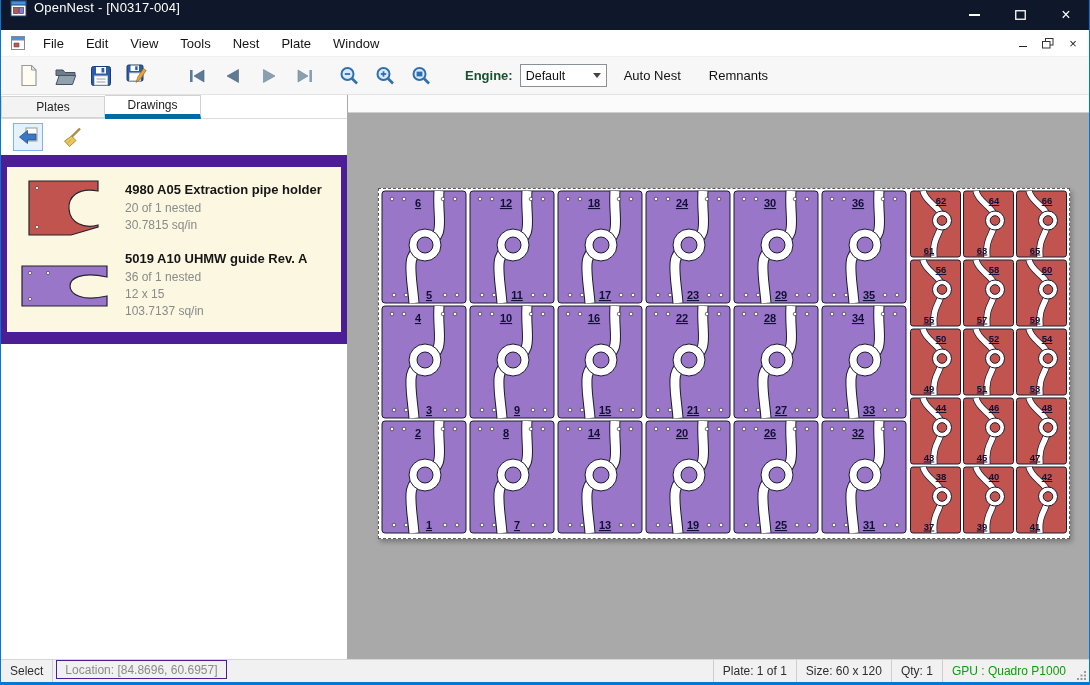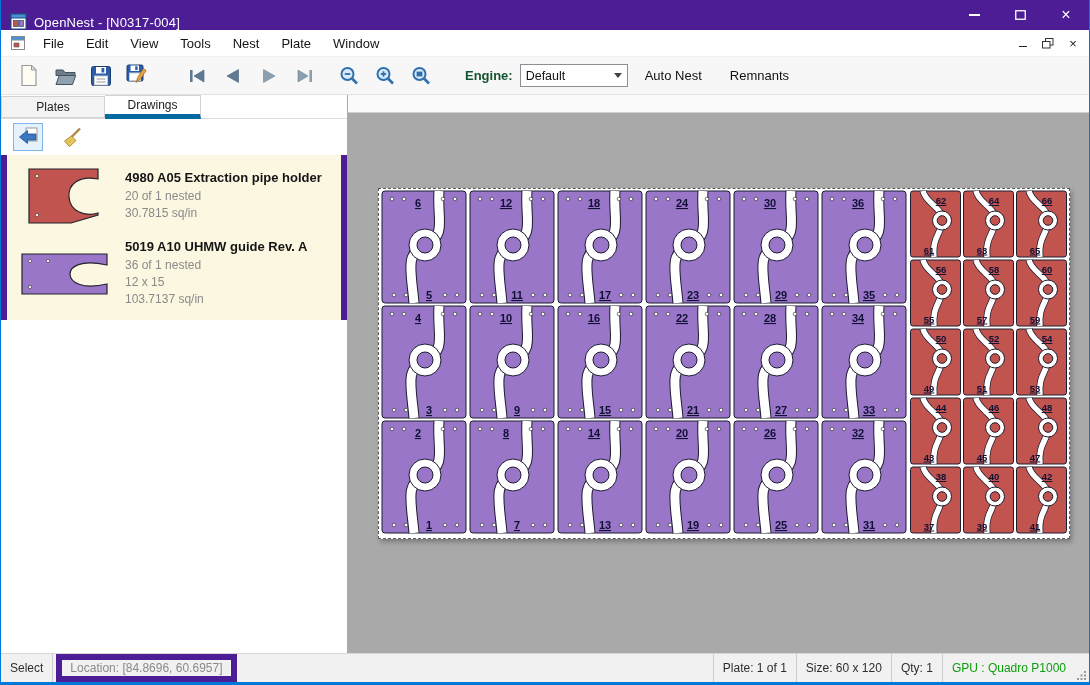--- a/index.html
+++ b/index.html
@@ -2,73 +2,73 @@
 <html><head>
 <meta charset="utf-8">
 <style>
   *{margin:0;padding:0;box-sizing:border-box}
   html,body{width:1090px;height:685px}
   body{font-family:"Liberation Sans",sans-serif;background:#d4d4d4;overflow:hidden}
   .window{width:1090px;height:685px;display:flex;flex-direction:column;background:#fff;
           border-left:1px solid #0078d7;border-right:1px solid #0078d7;border-bottom:3px solid #0078d7;overflow:hidden}
 
   
-  .titlebar{flex:0 0 30px;background:#4c1d95;color:#fff;display:flex;align-items:flex-end}
+  .titlebar{flex:0 0 30px;background:#0f172a;color:#fff;display:flex;align-items:flex-start}
   .app-icon{width:17px;height:17px;margin:0 7px 0 9px;flex:0 0 auto}
   .title-text{font-size:13px;letter-spacing:.2px}
   .title-buttons{margin-left:auto;display:flex;height:100%}
   .tb-btn{width:46px;height:100%;display:flex;align-items:center;justify-content:center;color:#fff;font-size:16px}
   .min-glyph{width:11px;height:1.5px;background:#fff}
 
   
   .menubar{flex:0 0 27px;background:#fff;display:flex;align-items:center;border-bottom:1px solid #f0f0f0}
   .mdi-child-icon{width:16px;height:16px;margin:0 6px 0 9px}
   .menu-item{padding:0 11px;height:100%;display:flex;align-items:center;font-size:13px;color:#141414}
   .mdi-controls{margin-left:auto;display:flex;align-items:center;gap:3px;padding-right:5px}
   .mdi-btn{width:22px;height:19px;display:flex;align-items:center;justify-content:center;color:#222;font-size:13px}
   .mdi-min{width:8px;height:1.5px;background:#222;margin-top:7px}
 
   
   .toolbar{flex:0 0 38px;background:#f7f7f7;border-bottom:1px solid #e3e3e3;display:flex;align-items:center;padding-left:10px}
   .tool-btn{width:36px;height:32px;display:flex;align-items:center;justify-content:center}
   .tool-btn svg{display:block}
   .tspacer-lg{width:24px}.tspacer-md{width:8px}.tspacer-xl{width:26px}
   .engine-label{font-size:13px;font-weight:bold;color:#14532d;margin-right:7px}
-  .engine-combo{width:108px;height:23px;background:#fff;border:1px solid #8b9097;display:flex;align-items:center;padding:0 5px;font-size:12.5px;color:#111}
+  .engine-combo{width:87px;height:23px;background:#fff;border:1px solid #8b9097;display:flex;align-items:center;padding:0 5px;font-size:12.5px;color:#111}
   .combo-arrow{margin-left:auto;width:0;height:0;border-left:4px solid transparent;border-right:4px solid transparent;border-top:5px solid #444}
   .txt-btn{font-size:13px;color:#111;padding:0 11px;height:30px;display:flex;align-items:center;margin-left:6px}
 
   
   .content{flex:1;display:flex;min-height:0}
   .panel{flex:0 0 347px;background:#4c1d95;border-right:1px solid #a9a9a9;display:flex;flex-direction:column}
   .tabstrip{flex:0 0 24px;display:flex;align-items:flex-end;background:#fff;border-bottom:1px solid #dcdcdc}
   .tab{height:22px;display:flex;align-items:center;justify-content:center;font-size:12px;color:#222;
        border:1px solid #d2d2d2;background:#f3f3f3;width:104px}
   .tab.active{background:#fff;height:24px;border-bottom:5px solid #0369a1;margin-bottom:-1px;width:96px;border-left:none}
   .panel-toolbar{flex:0 0 36px;display:flex;align-items:center;gap:14px;padding-left:12px;background:#fff}
   .ptool-btn{width:30px;height:28px;display:flex;align-items:center;justify-content:center}
   .ptool-btn.selected{border:1px solid #7eb4ea;background:#e5f1fb}
-  .drawing-list{margin:0 6px;background:#fbf7e1;padding:4px 0 6px 0}
+  .drawing-list{margin:12px 6px;background:#fbf7e1;padding:4px 0 6px 0}
   .drawing-item{display:flex;align-items:center;gap:12px;padding:6px 10px}
   .thumb{width:96px;display:flex;justify-content:center;flex:0 0 96px}
   .d-title{font-size:13px;font-weight:bold;color:#151515;margin-bottom:3px}
   .d-line{font-size:12px;color:#8a8a8a;line-height:17px}
   .panel-rest{flex:1;background:#fff}
 
   
   .canvas{flex:1;background:#a9a9a9;position:relative;overflow:hidden}
   .canvas-topstrip{height:18px;background:#fbfbfb;border-bottom:1px solid #cfcfcf}
   .plate{position:absolute;left:30px;top:93px;width:692px;height:351px;background:#fff;
          border:1px dashed #5a5a5a;box-shadow:2px 3px 5px rgba(0,0,0,.28)}
 
   
   .statusbar{flex:0 0 23px;background:#f1f1f1;border-top:1px solid #d6d6d6;display:flex;font-size:12px;color:#2d2d2d}
   .sb-seg{padding:0 9px;height:100%;display:flex;align-items:center;white-space:nowrap}
   .sb-sep{width:1px;height:100%;background:#cecece}
-  .sb-location{color:#8a8a8a;border:6px solid #4c1d95;height:19px;margin-left:3px;padding:8px 8px;display:flex;align-items:center}
+  .sb-location{color:#8a8a8a;border:1px solid #4c1d95;height:19px;margin-left:3px;padding:8px 8px;display:flex;align-items:center}
   .sb-flex{flex:1}
   .sb-grip{width:14px;height:100%;display:flex;align-items:flex-end;justify-content:flex-end;padding:0 2px 2px 0}
 </style>
 </head>
 <body>
 
 <div class="window">
 
   <div class="titlebar">
     <svg class="app-icon" viewBox="0 0 17 17">

